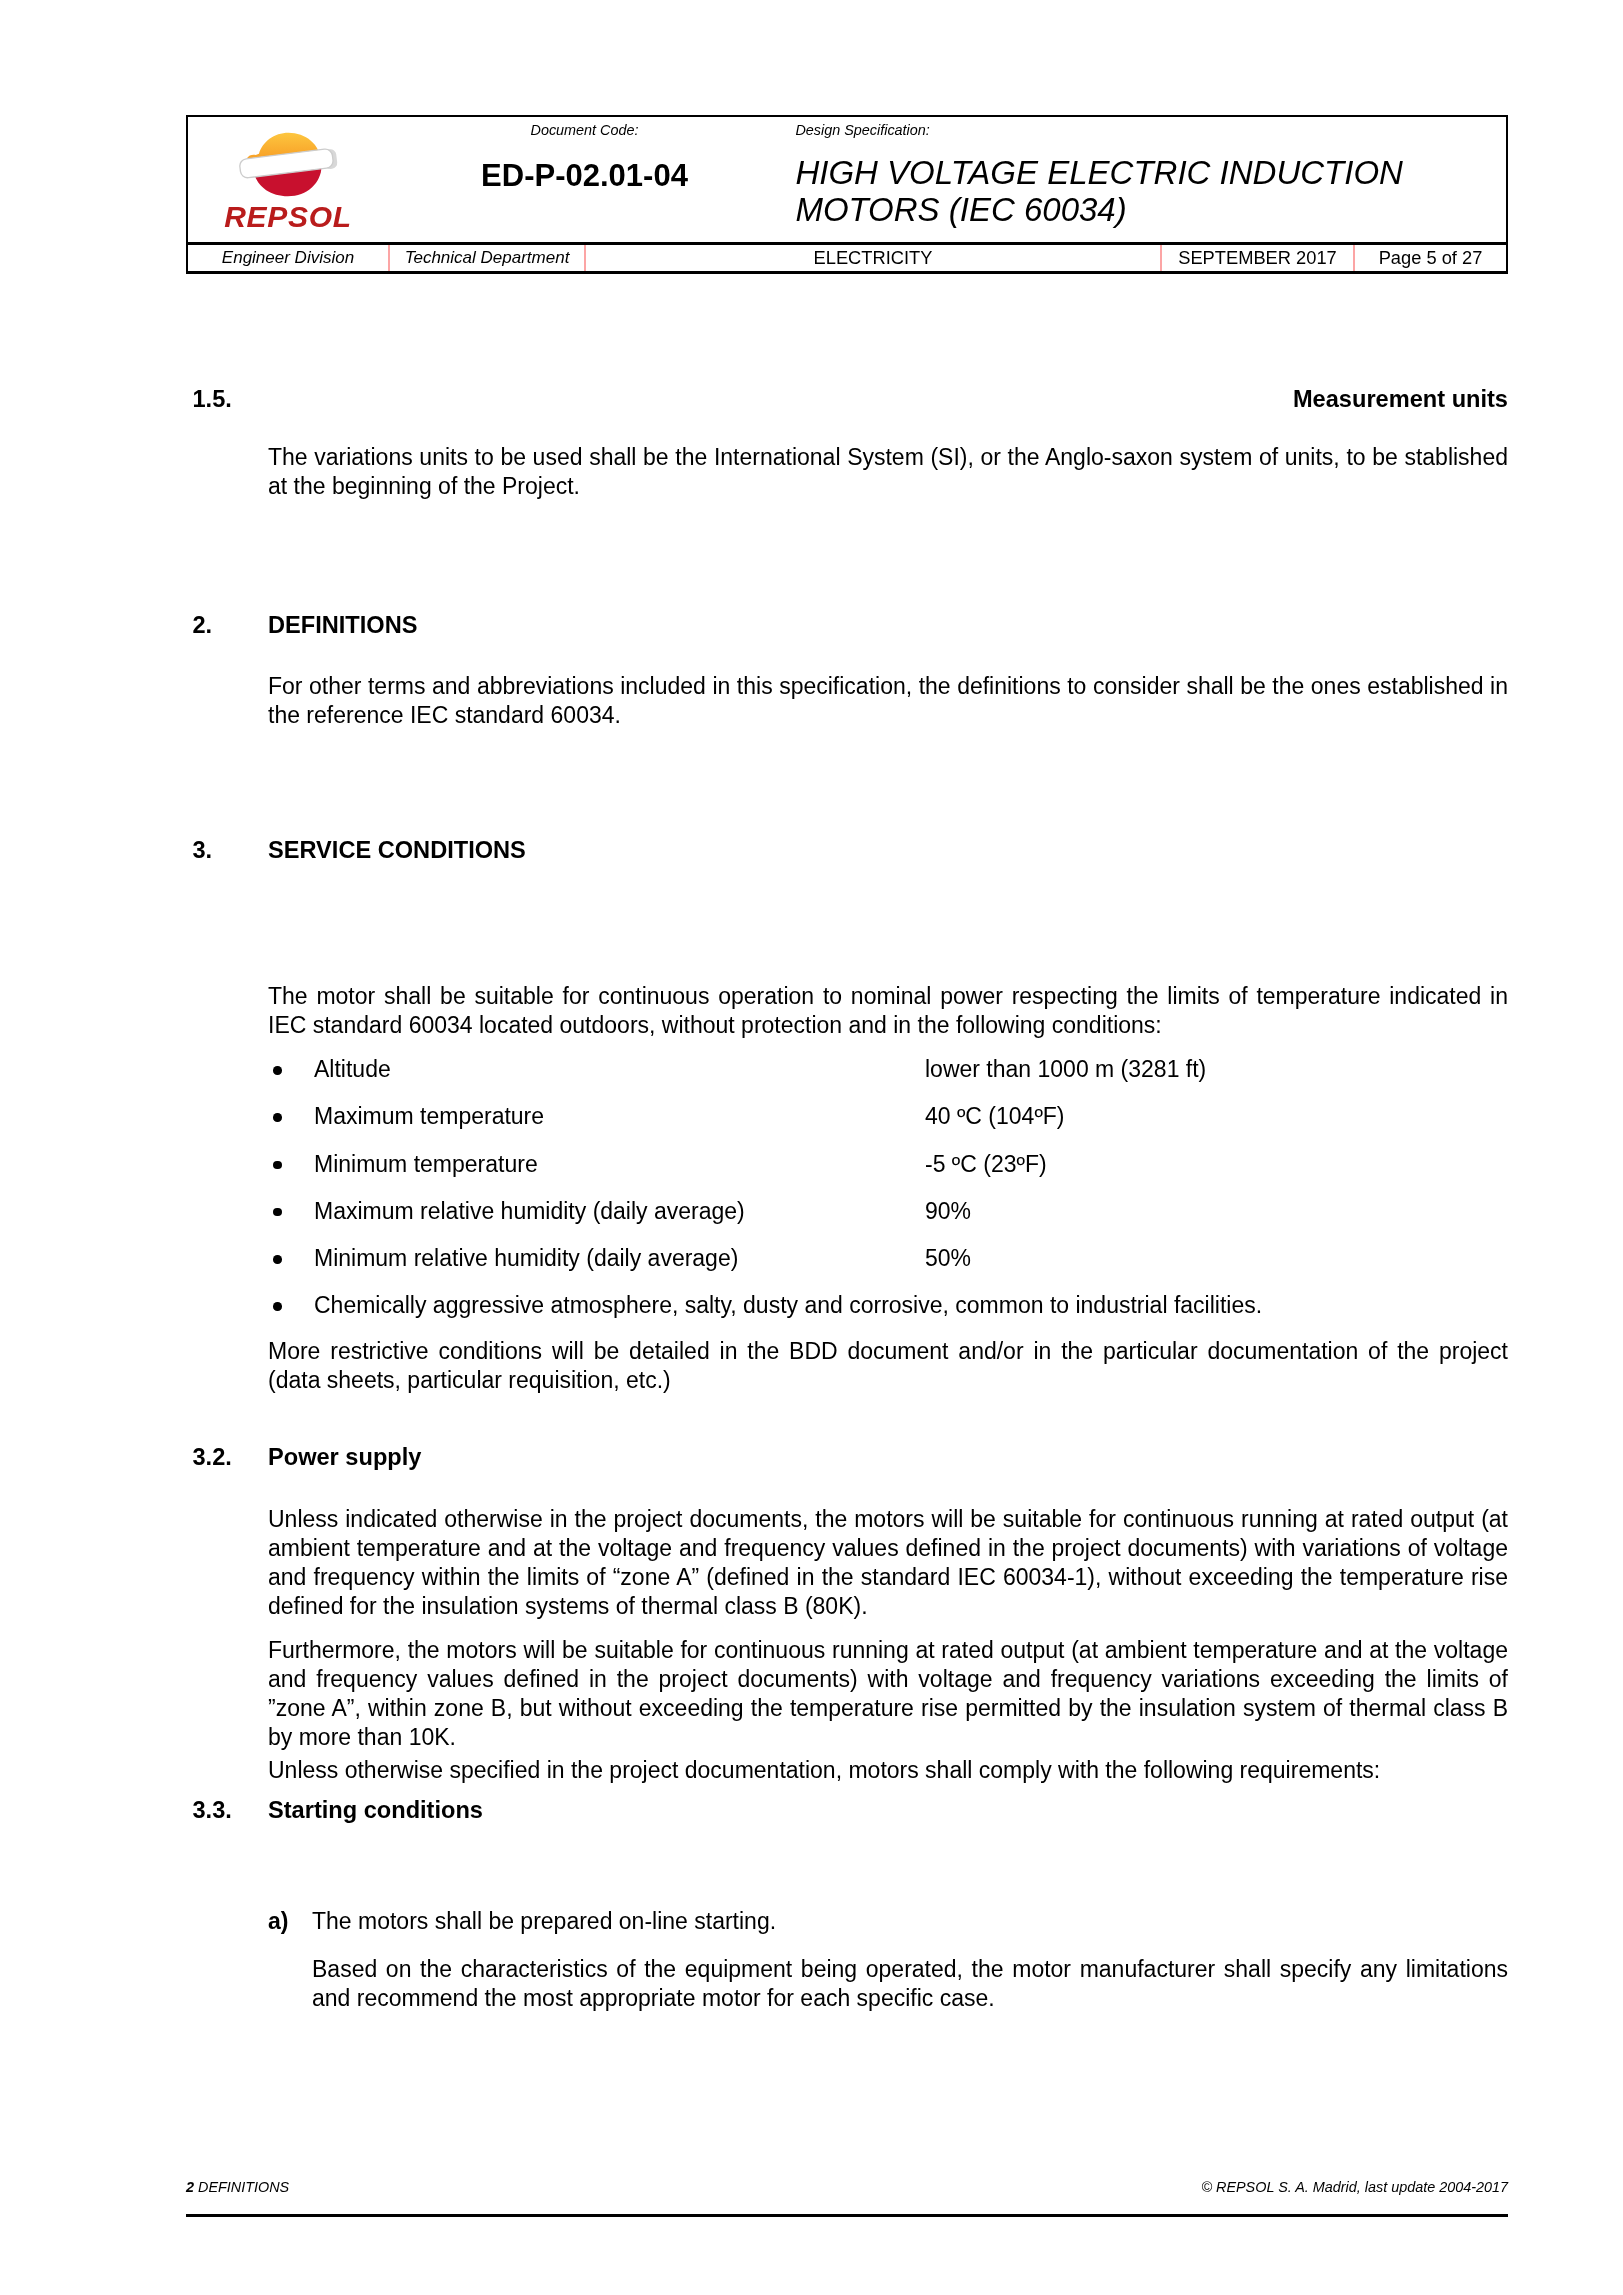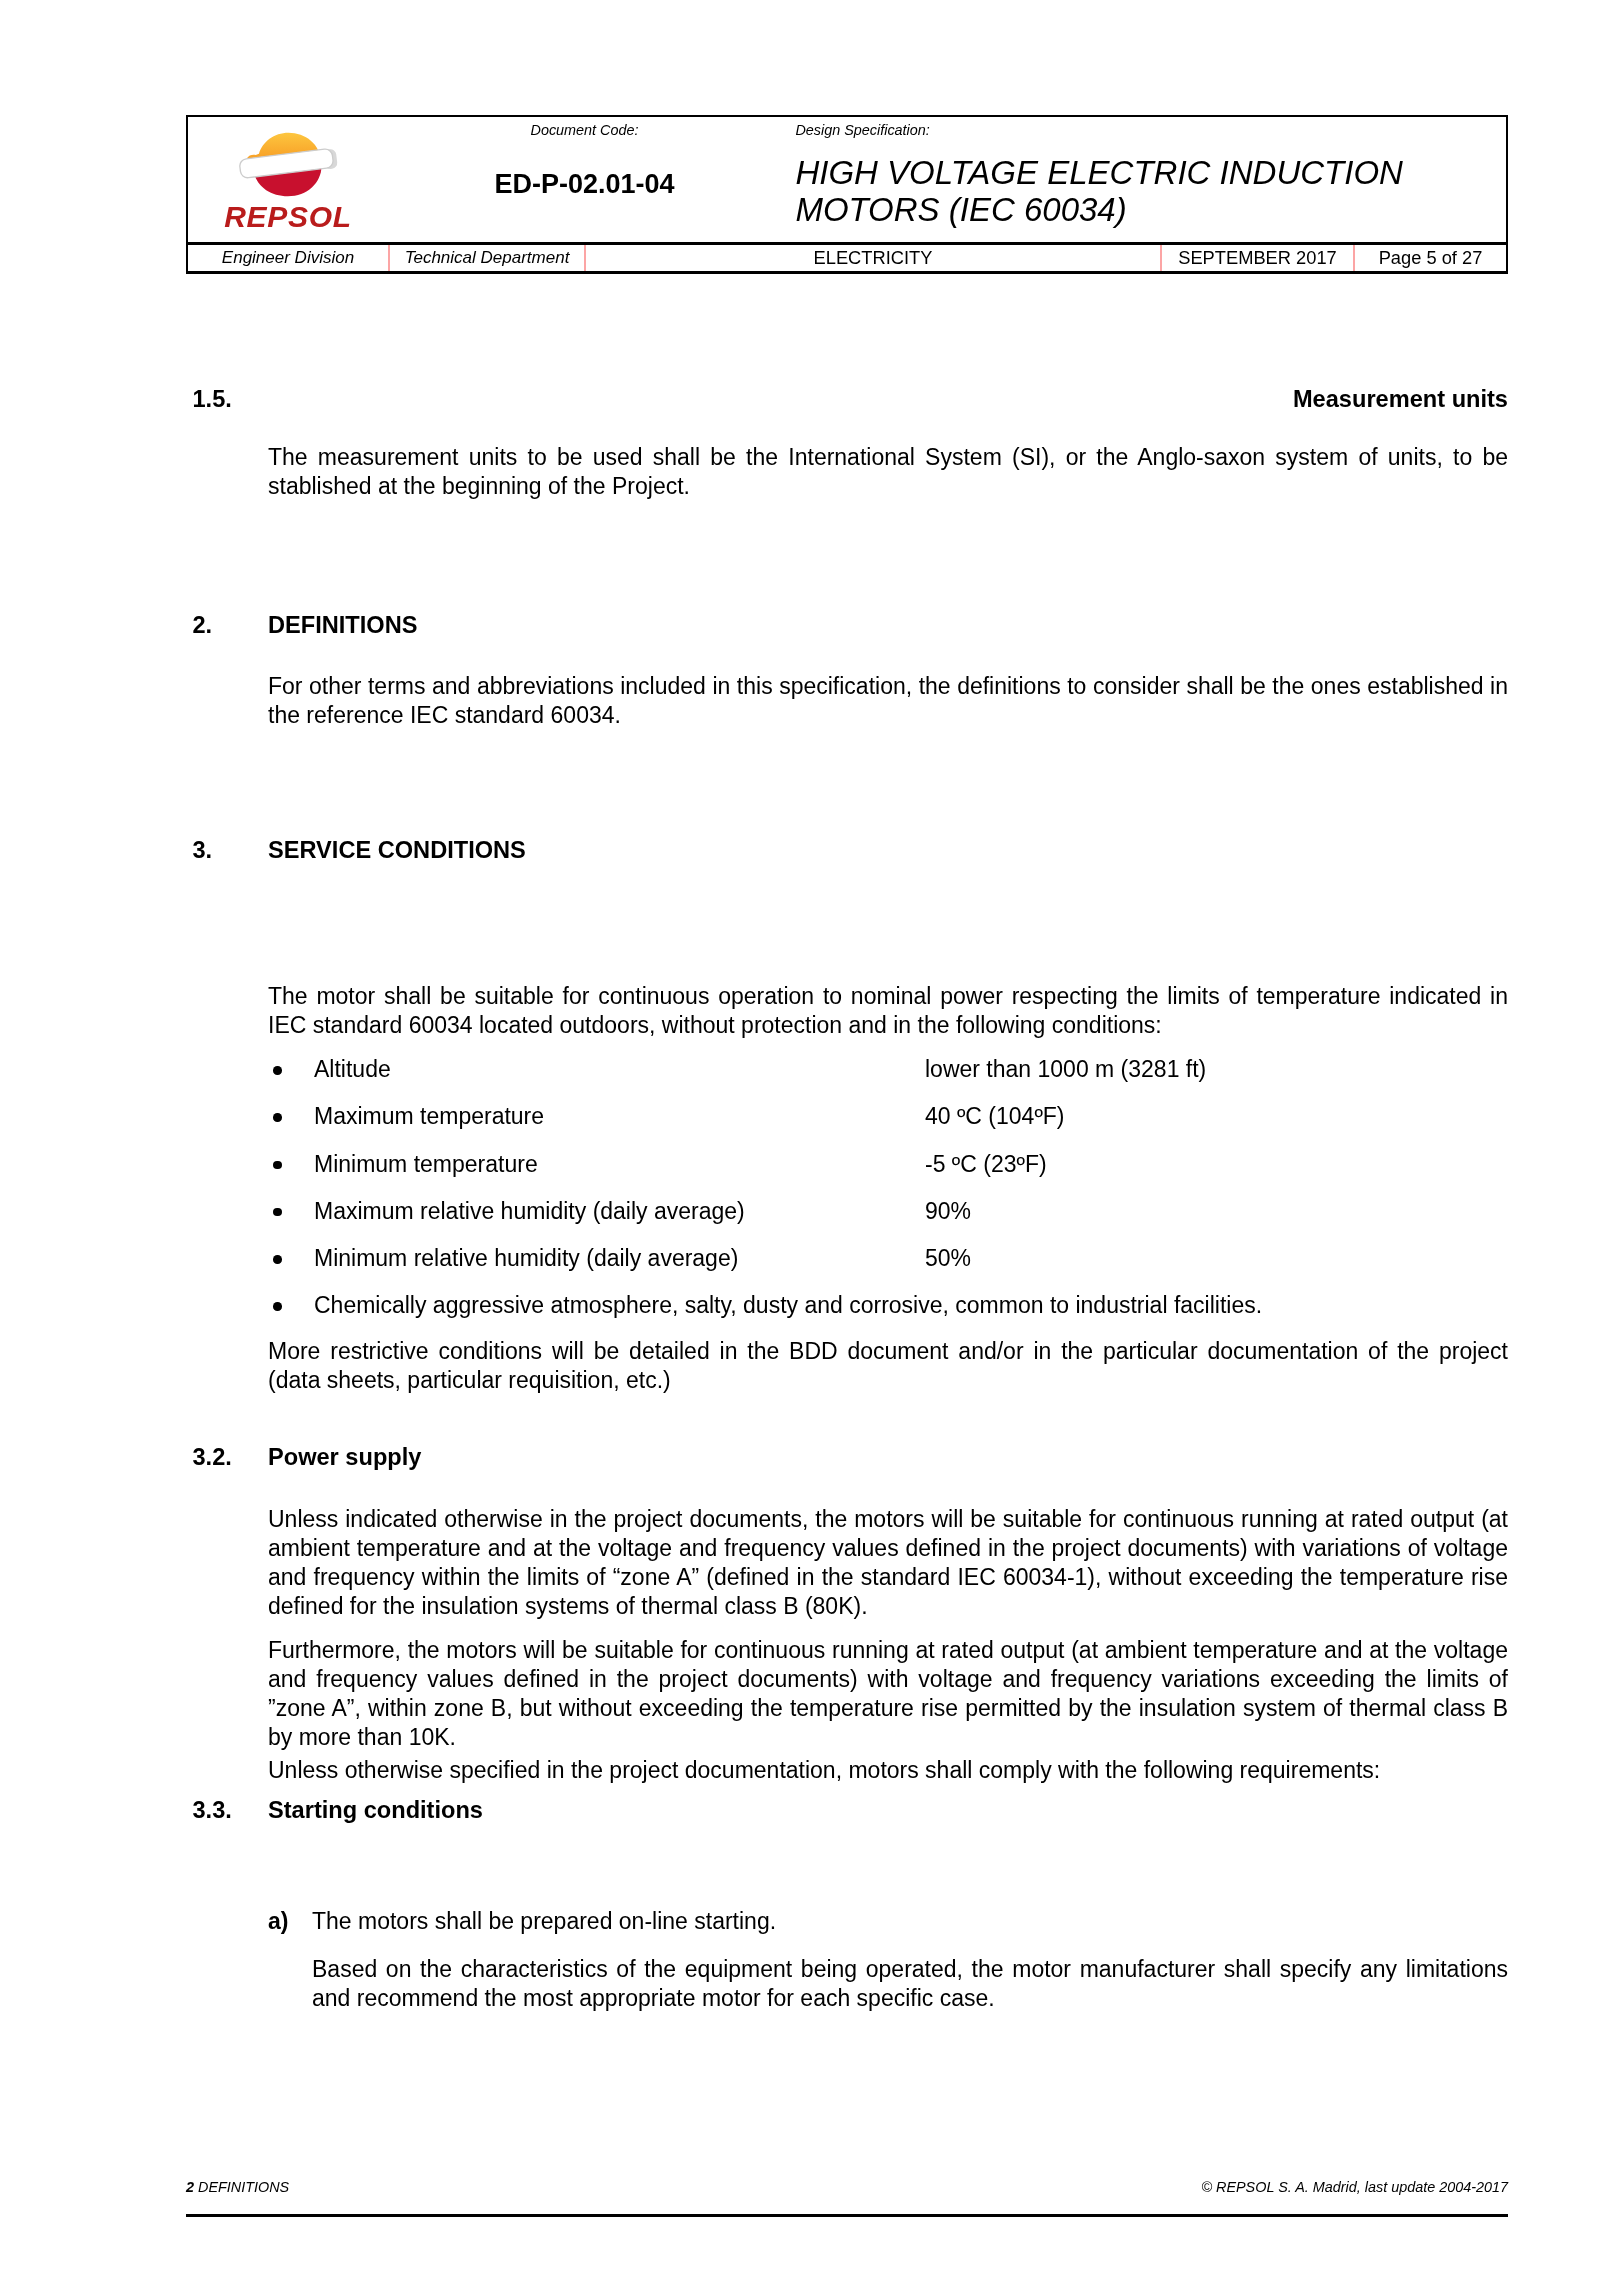--- a/index.html
+++ b/index.html
@@ -7,21 +7,21 @@
         font-family:"Liberation Sans",sans-serif;color:#000;overflow:hidden;}
 
   
   .doc-header{position:absolute;left:186px;top:115px;width:1322px;height:159px;
               border:2px solid #000;border-bottom:3.3px solid #000;box-sizing:border-box;}
   .hrow1{display:grid;grid-template-columns:200px 393px 1fr;height:125px;}
   .logo-cell{display:flex;flex-direction:column;align-items:center;justify-content:flex-start;padding-top:13px;}
   .logo-word{font-weight:bold;font-style:italic;font-size:30px;letter-spacing:0.7px;color:#b91c1c;margin-top:1.3px;}
   .code-cell{display:flex;flex-direction:column;align-items:center;}
   .small-label{font-style:italic;font-size:14.4px;margin-top:5.2px;}
-  .doc-code{font-weight:bold;font-size:27px;margin-top:31px;}
+  .doc-code{font-weight:bold;font-size:31px;margin-top:20px;}
   .title-cell{padding-left:14.4px;}
   .title-cell .small-label{display:block;text-align:left;margin-top:5.2px;}
   .doc-title{font-style:italic;font-size:33px;line-height:37px;margin-top:15.7px;width:654px;}
   .hrow2{display:grid;grid-template-columns:200px 196px 576px 193px 1fr;
          border-top:3.3px solid #000;height:25.5px;}
   .hrow2 > div{display:flex;align-items:center;justify-content:center;box-sizing:border-box;}
   .hrow2 > div + div{border-left:2px solid #fca5a5;}
   .cell-italic{font-style:italic;font-size:17px;}
   .cell-plain{font-size:18.3px;}
 
@@ -89,21 +89,21 @@
       <div class="cell-plain">SEPTEMBER 2017</div>
       <div class="cell-plain">Page 5 of 27</div>
     </div>
   </div>
 
   <div class="sec" style="top:385px;text-align:right;">
     <span class="sec-num">1.5.</span>
     <div class="sec-title">Measurement units</div>
   </div>
   <div class="sec" style="top:443px;">
-    <div class="sec-body">The measurement units to be used shall be the International System (SI), or the Anglo-saxon system of units, to be stablished at the beginning of the Project.</div>
+    <div class="sec-body">The variations units to be used shall be the International System (SI), or the Anglo-saxon system of units, to be stablished at the beginning of the Project.</div>
   </div>
 
   <div class="sec" style="top:611px;">
     <span class="sec-num">2.</span>
     <div class="sec-title">DEFINITIONS</div>
   </div>
   <div class="sec" style="top:672px;">
     <div class="sec-body">For other terms and abbreviations included in this specification, the definitions to consider shall be the ones established in the reference IEC standard 60034.</div>
   </div>
 

